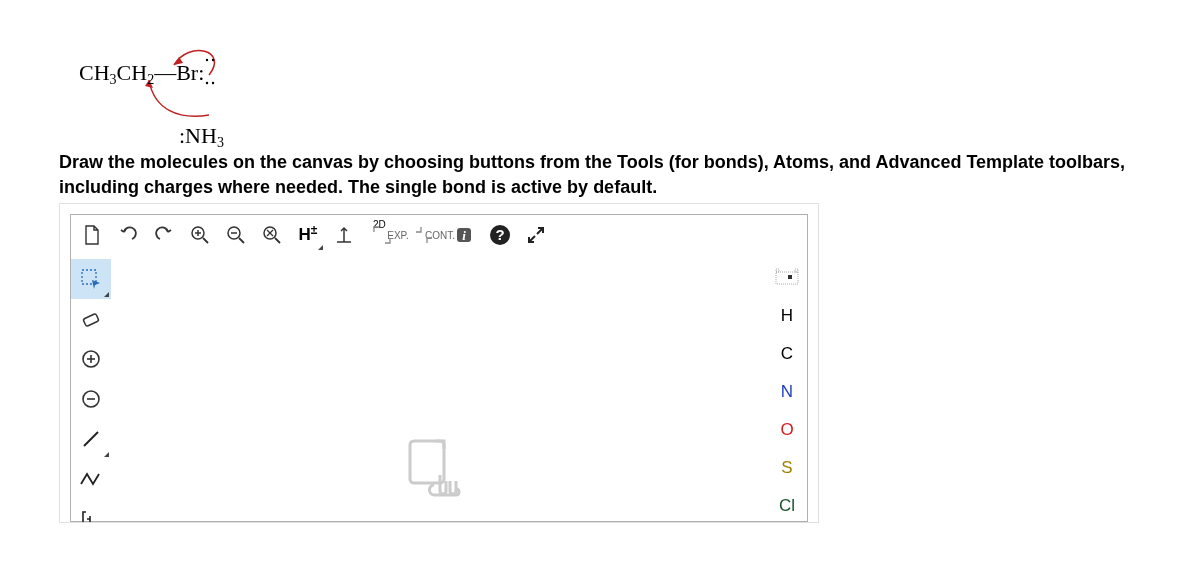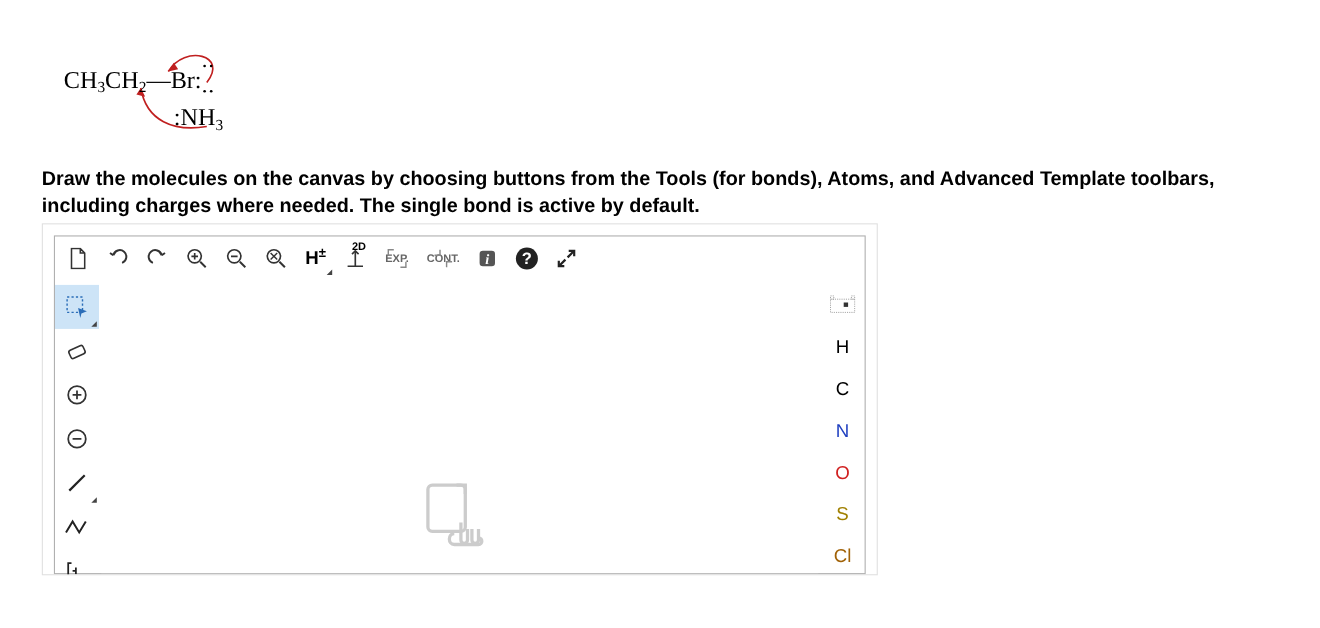--- a/index.html
+++ b/index.html
@@ -7,21 +7,21 @@
     margin: 0;
     padding: 0;
     font-family: Arial, Helvetica, sans-serif;
     background: #fff;
     color: #000;
   }
   .page {
     width: 1200px;
     height: 571px;
     position: relative;
-    padding: 30px 50px 0 38px;
+    padding: 30px 50px 0 59px;
   }
   .reaction-img {
     width: 200px;
     height: 100px;
     position: relative;
     margin-bottom: 20px;
     margin-left: 20px;
   }
   .formula {
     font-family: "Times New Roman", serif;
@@ -114,21 +114,21 @@
     display: flex;
     align-items: center;
     justify-content: center;
     overflow: hidden;
   }
   .placeholder-icon {
     color: #bbb;
     position: relative;
     top: 80px;
   }
-  .txt-sm { font-size: 10px; font-weight: bold; }
+  .txt-sm { font-size: 10px; font-weight: normal; margin-left: 32px; }
   svg { display: block; }
 </style>
 </head>
 <body>
 
 <div class="page">
 
   <div class="reaction-img">
     <svg width="200" height="110" viewBox="0 0 200 110">
 
@@ -139,21 +139,21 @@
       <polygon points="70,50 74,58 66,56" fill="#c02020"></polygon>
 
       <circle cx="128" cy="30" r="1.2" fill="#000"></circle>
       <circle cx="134" cy="30" r="1.2" fill="#000"></circle>
       <circle cx="128" cy="53" r="1.2" fill="#000"></circle>
       <circle cx="134" cy="53" r="1.2" fill="#000"></circle>
     </svg>
     <div class="formula" style="top:30px; left:0;">
       CH<span class="sub">3</span>CH<span class="sub">2</span>—Br:
     </div>
-    <div class="formula" style="top:64px; left:100px;">
+    <div class="formula" style="top:93px; left:100px;">
       :NH<span class="sub">3</span>
     </div>
   </div>
 
   <div class="instructions">Draw the molecules on the canvas by choosing buttons from the Tools (for bonds), Atoms, and Advanced Template toolbars, including charges where needed. The single bond is active by default.</div>
 
   <div class="editor-wrap">
     <div class="editor">
 
       <div class="top-toolbar">
@@ -308,21 +308,21 @@
           </div>
         <div class="atom-btn" style="color:#2040c0;">
             <span>N</span>
           </div>
         <div class="atom-btn" style="color:#d02020;">
             <span>O</span>
           </div>
         <div class="atom-btn" style="color:#a08000;">
             <span>S</span>
           </div>
-        <div class="atom-btn" style="color:#a16207;">
+        <div class="atom-btn" style="color:#14532d;">
             <span>Cl</span>
           </div>
       </div>
 
       <div class="canvas">
         <div class="placeholder-icon">
           <svg width="70" height="70" viewBox="0 0 70 70">
             <rect x="6" y="6" width="34" height="42" rx="4" fill="none" stroke="#ccc" stroke-width="3"></rect>
             <polyline points="32,6 40,6 40,14" fill="none" stroke="#ccc" stroke-width="3"></polyline>
             <path d="M36 40 v16 c0 4 6 4 6 0 v-10 M46 46 v10 c0 4 6 4 6 0 v-10" fill="none" stroke="#ccc" stroke-width="3"></path>

